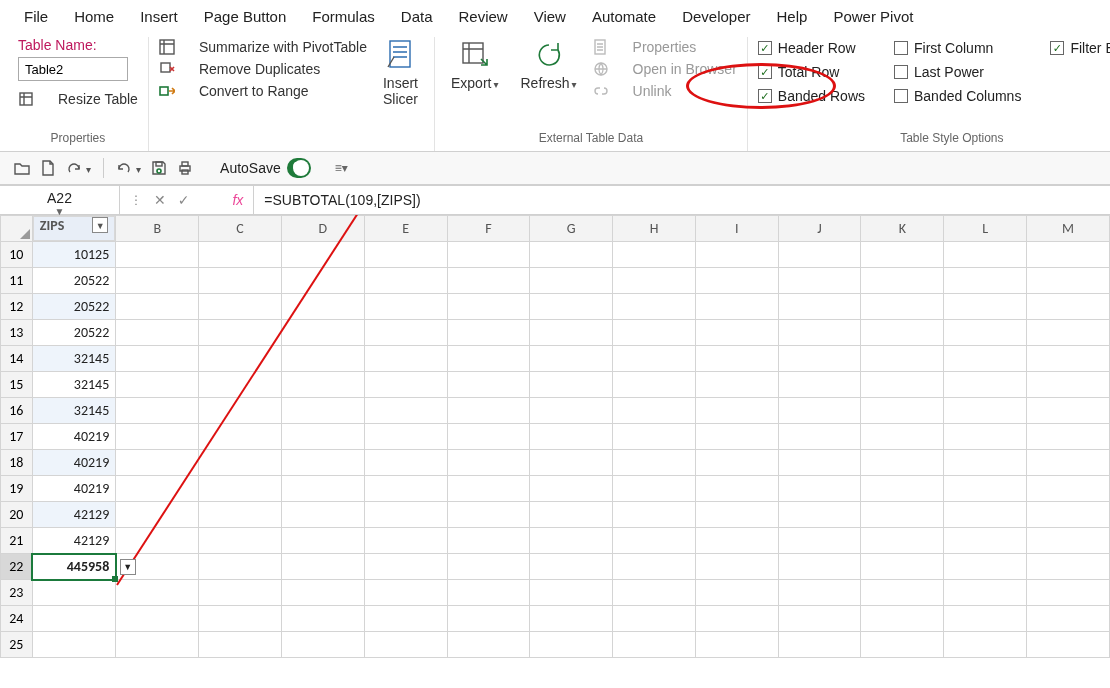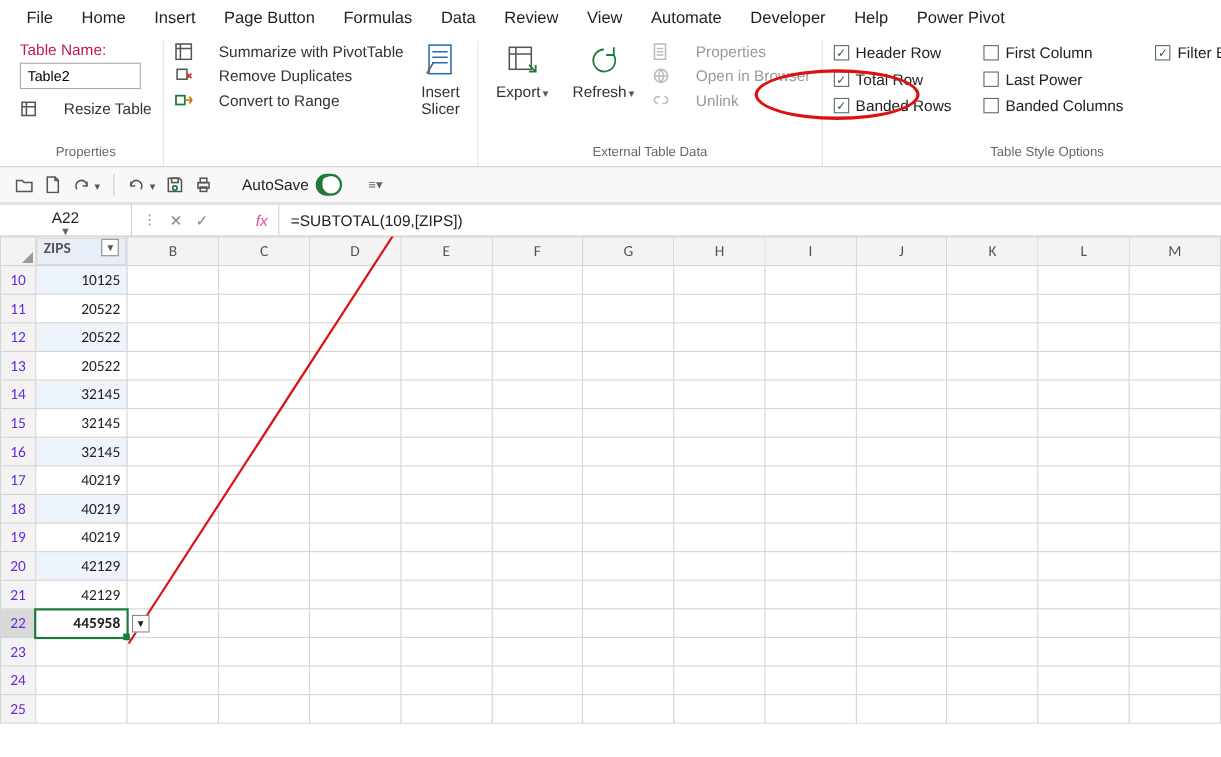--- a/index.html
+++ b/index.html
@@ -150,21 +150,21 @@
     background:#f3f3f3;
     color:#555;
     font-weight:normal;
     text-align:center;
     width:84px;
     position:relative;
   }
   th.colhdr.selcol { background:#d8d8d8; }
   th.rowhdr {
     background:#f3f3f3;
-    color:#6d28d9;
+    color:#000000;
     font-weight:normal;
     text-align:center;
     width:32px;
   }
   th.corner {
     background:#f3f3f3; width:32px;
     position:relative;
   }
   th.corner::after{
     content:""; position:absolute; right:2px; bottom:2px;

